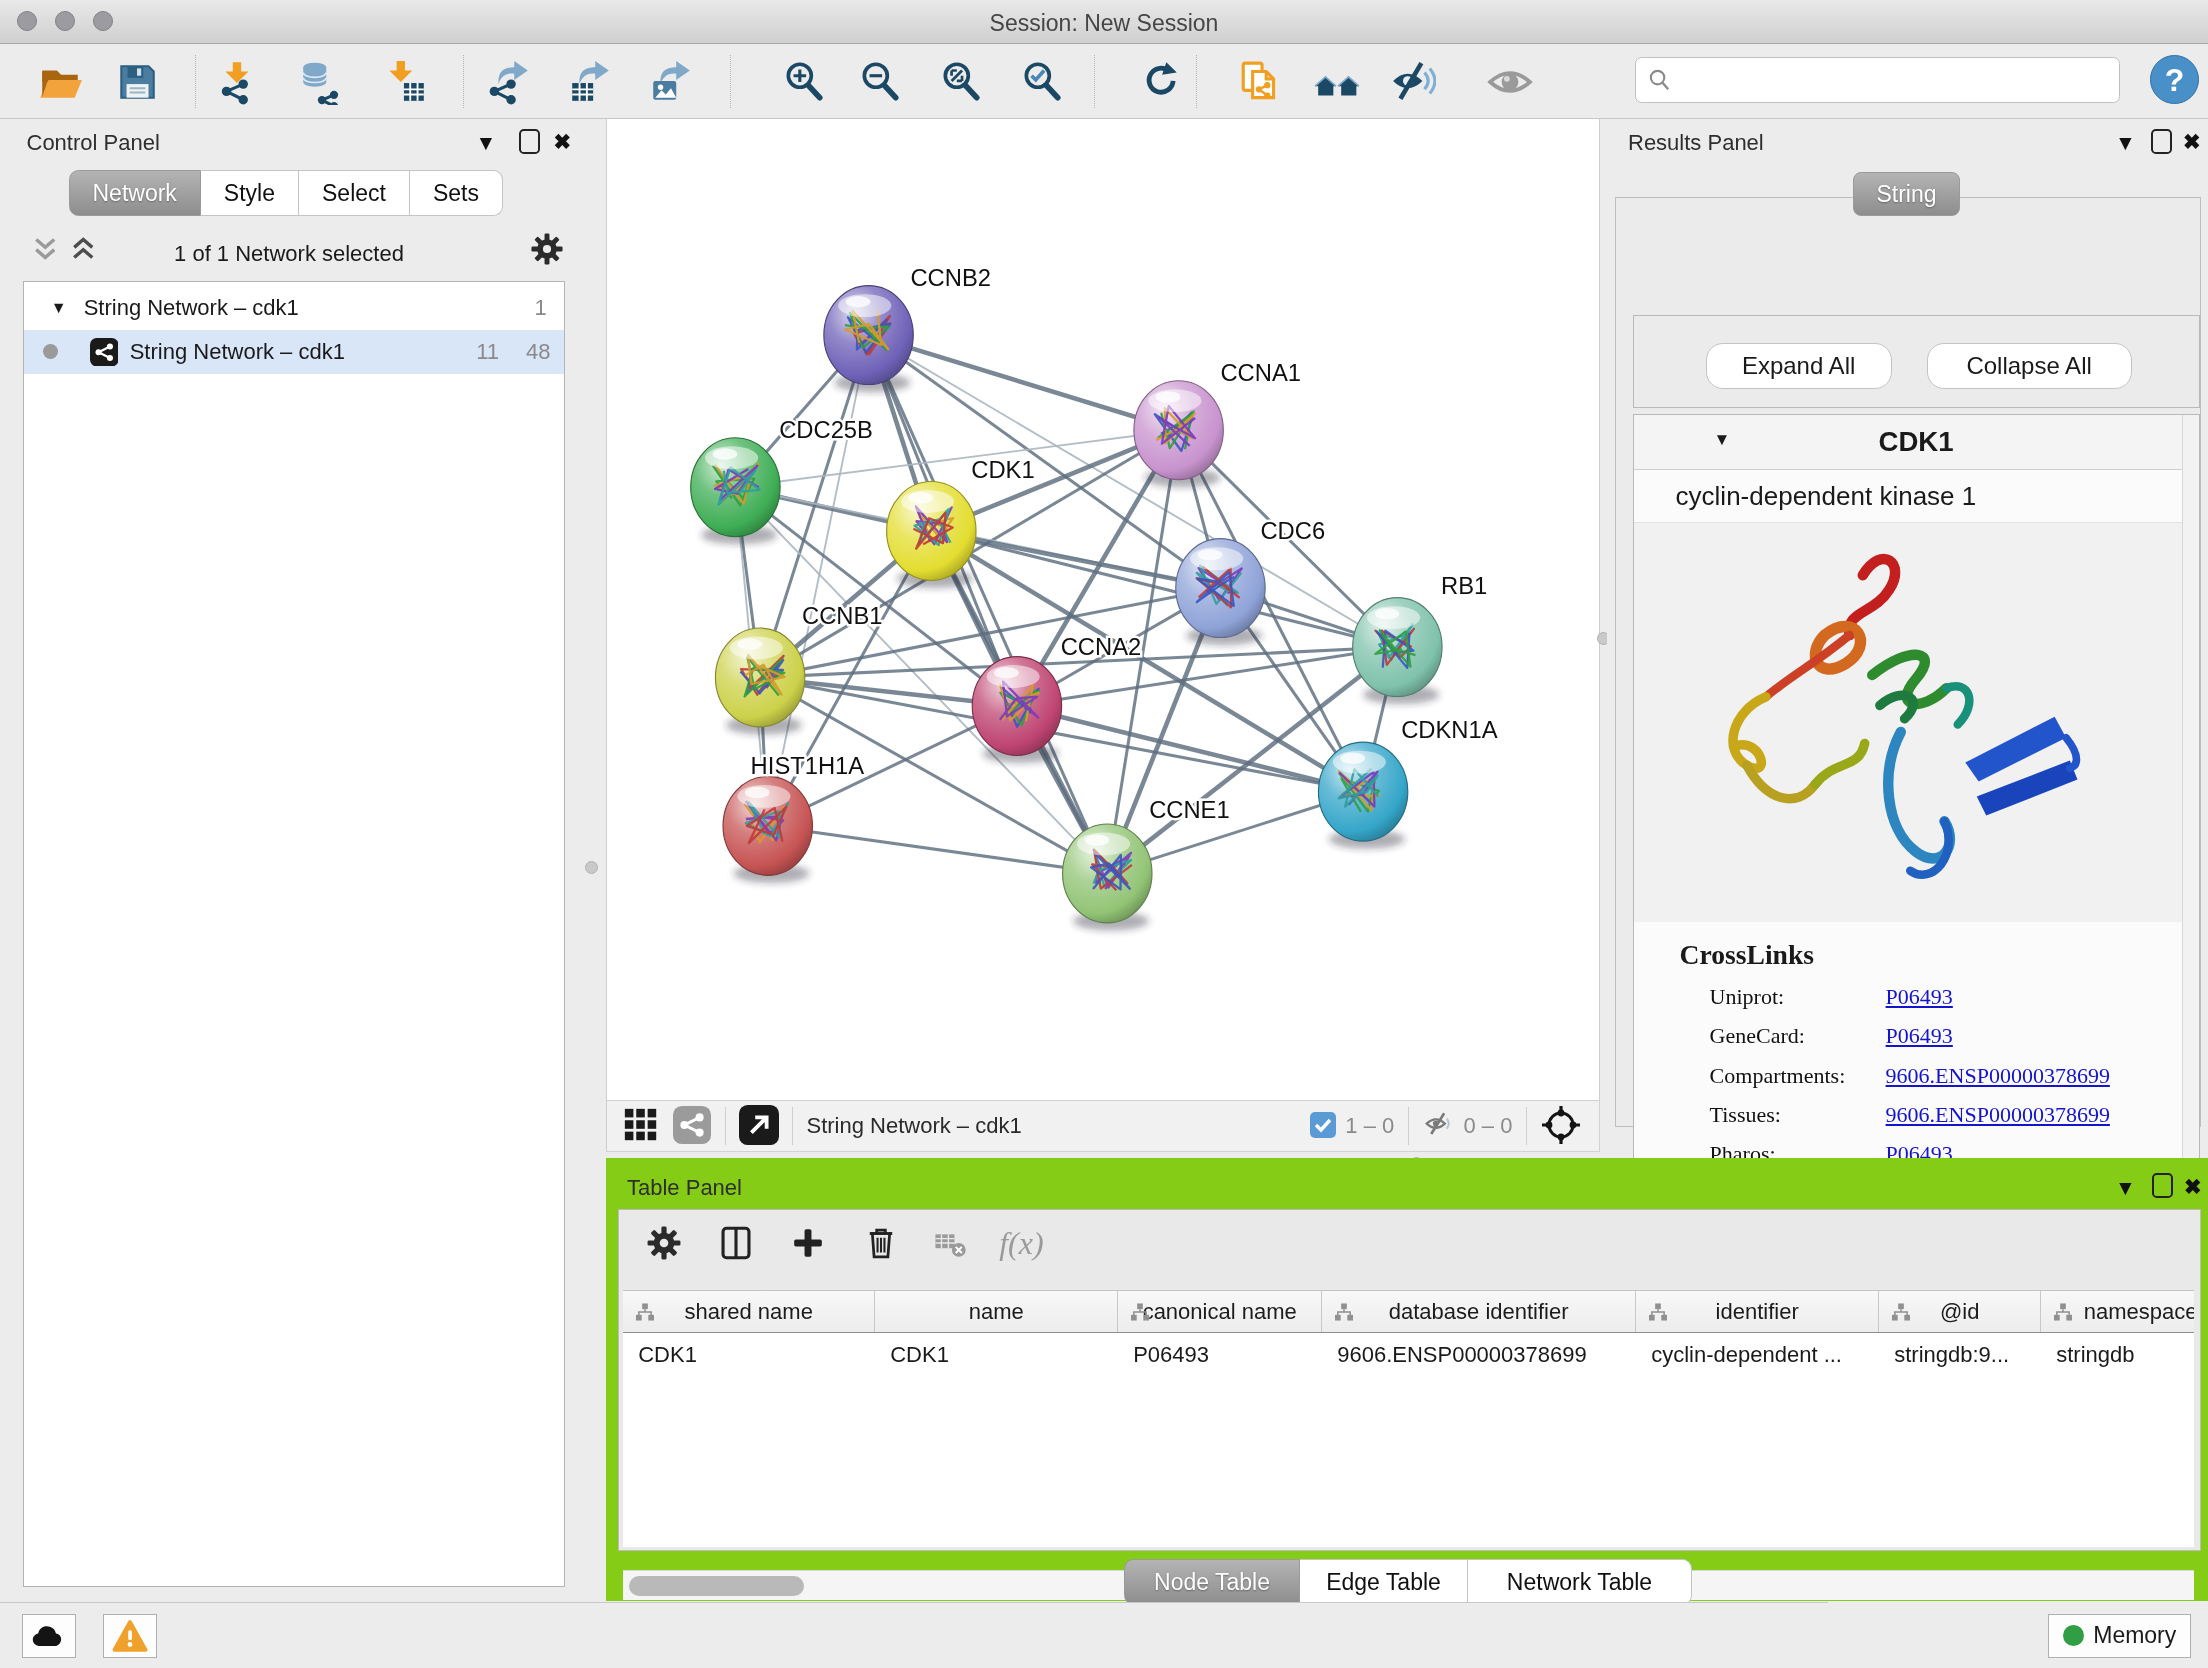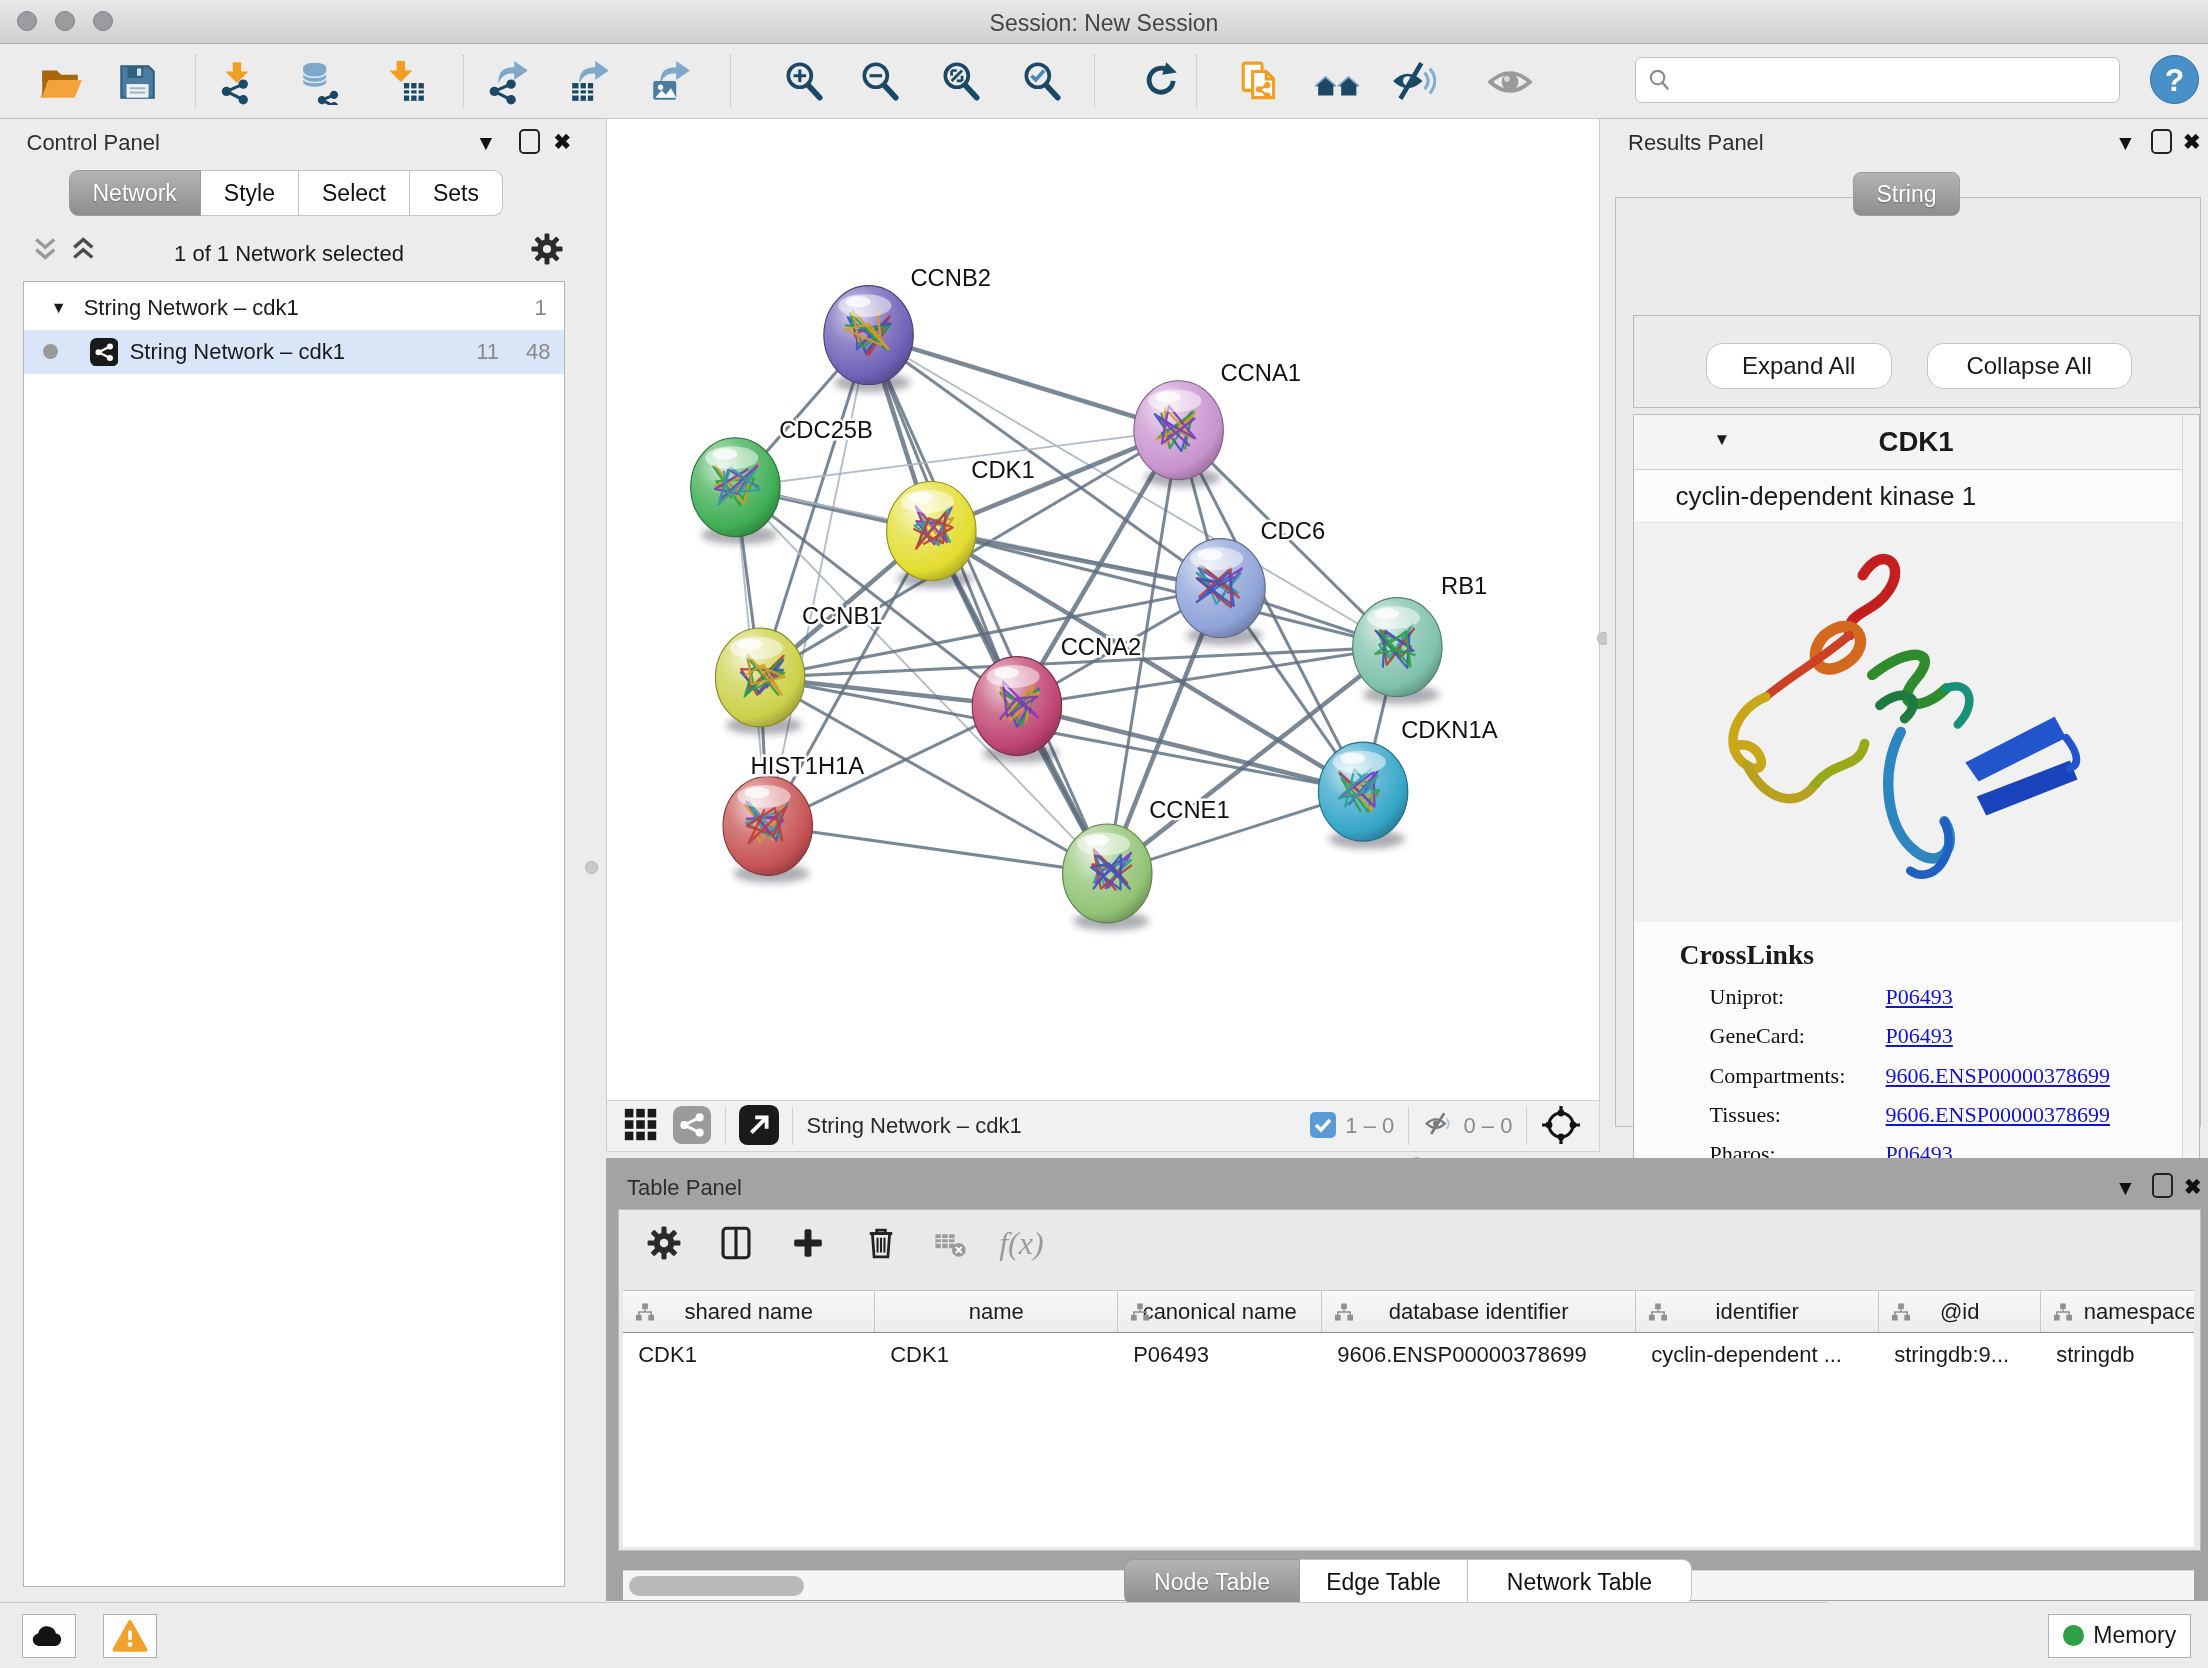--- a/index.html
+++ b/index.html
@@ -51,21 +51,21 @@
   #rp-buttons { position:absolute; left:17px; top:117px; width:567px; height:93px; border:1.9px solid #b9b9b9; }
   .rp-btn { position:absolute; top:27px; height:46px; background:#fff; border:1px solid #c4c4c4; border-radius:17px; font-size:24px; text-align:center; line-height:44px; }
   #rp-content { position:absolute; left:17px; top:216px; width:567px; height:778px; background:#fbfbfb; border:1.9px solid #b9b9b9; }
   #rp-scroll { position:absolute; right:0; top:0; width:17px; height:100%; background:#f2f2f2; border-left:1px solid #d8d8d8; }
   .serif { font-family:"Liberation Serif",serif; }
   .cl-row { display:flex; margin:13.3px 0 13.3px 76px; font-size:22px; }
   .cl-row .cl-label { width:176px; color:#111; }
   .cl-row a { color:#1414cc; text-decoration:underline; }
 
   
-  #table-panel { left:606px; top:1158px; width:1603px; height:443px; background:#a3a3a3; }
+  #table-panel { left:606px; top:1158px; width:1603px; height:443px; background:#84cc16; }
   #tp-inner { position:absolute; left:12.4px; top:51px; width:1583px; height:342px; background:#e9e9e9; border:1.9px solid #bcbcbc; }
   .tp-icon { position:absolute; top:11.4px; width:44px; height:44px; display:flex; align-items:center; justify-content:center; }
   #tbl { position:absolute; left:3.8px; top:80px; width:1571px; height:257px; background:#fff; overflow:hidden; border-top:1px solid #c4c4c4; }
   #tbl-head { display:flex; height:42px; background:linear-gradient(#f8f8f8,#ececec); border-bottom:1.9px solid #8f8f8f; }
   .th { position:relative; display:flex; align-items:center; justify-content:center; border-right:1px solid #c8c8c8; font-size:22px; color:#1c1c1c; flex:none; overflow:hidden; white-space:nowrap; }
   .th svg { position:absolute; left:11.4px; }
   .tr { display:flex; height:44px; }
   .td { flex:none; padding-left:15px; font-size:22px; line-height:44px; overflow:hidden; white-space:nowrap; }
   #hscroll { position:absolute; left:3.8px; top:360px; width:1571px; height:30px; background:#f5f5f5; border-top:1px solid #d8d8d8; }
   #hthumb { position:absolute; left:5.7px; top:4.8px; width:175px; height:20px; border-radius:10.5px; background:#b9b9b9; }

